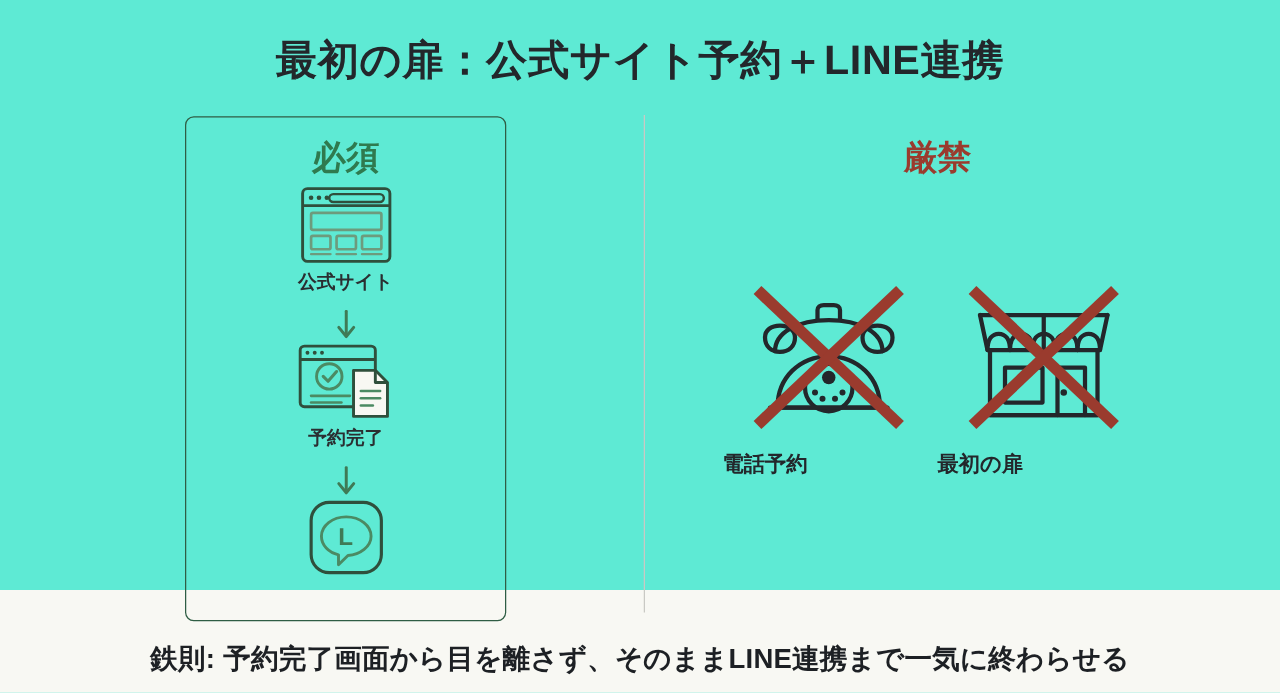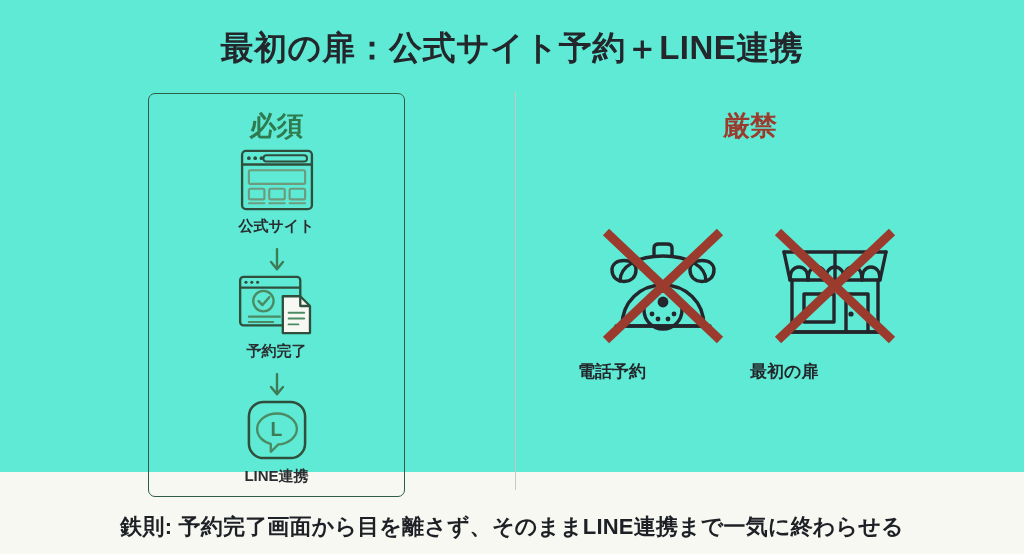--- a/index.html
+++ b/index.html
@@ -219,21 +219,20 @@
   </div>
 
   <div class="step" id="step-2">
     <svg class="step-icon" viewBox="0 0 64 64" width="62" height="62">
       <rect x="3" y="3" width="58" height="58" rx="15" fill="none" stroke="#2f4f3c" stroke-width="2.6"></rect>
       <path d="M32 15 C20.5 15 11.5 22.2 11.5 31 C11.5 38.3 17.4 44.4 25.6 46.3
                L25.6 54.5 L33.4 46.9 C43.6 46.2 52.5 39.4 52.5 31
                C52.5 22.2 43.5 15 32 15 Z" fill="none" stroke="#4b8a63" stroke-width="2.4" stroke-linejoin="round"></path>
       <text x="31.5" y="38" text-anchor="middle" font-family="'Liberation Sans', sans-serif" font-size="20" font-weight="bold" fill="#3f7a56">L</text>
     </svg>
-    <div class="step-label">LINE連携</div>
   </div>
 
   <div class="forbid-item" id="forbid-0">
     <svg class="forbid-icon" viewBox="0 0 130 130" width="130" height="130">
       <g fill="none" stroke="#23272b" stroke-width="3.4" stroke-linejoin="round" stroke-linecap="round">
         <path d="M22 59 C22 44 40 34 65 34 C90 34 108 44 108 59"></path>
         <path d="M14 48 C14 42 19 38.5 26 38.5 C33 38.5 38 42 38 48
                  C38 55 33 59.5 26 59.5 C19 59.5 14 55 14 48 Z"></path>
         <path d="M92 48 C92 42 97 38.5 104 38.5 C111 38.5 116 42 116 48
                  C116 55 111 59.5 104 59.5 C97 59.5 92 55 92 48 Z"></path>

